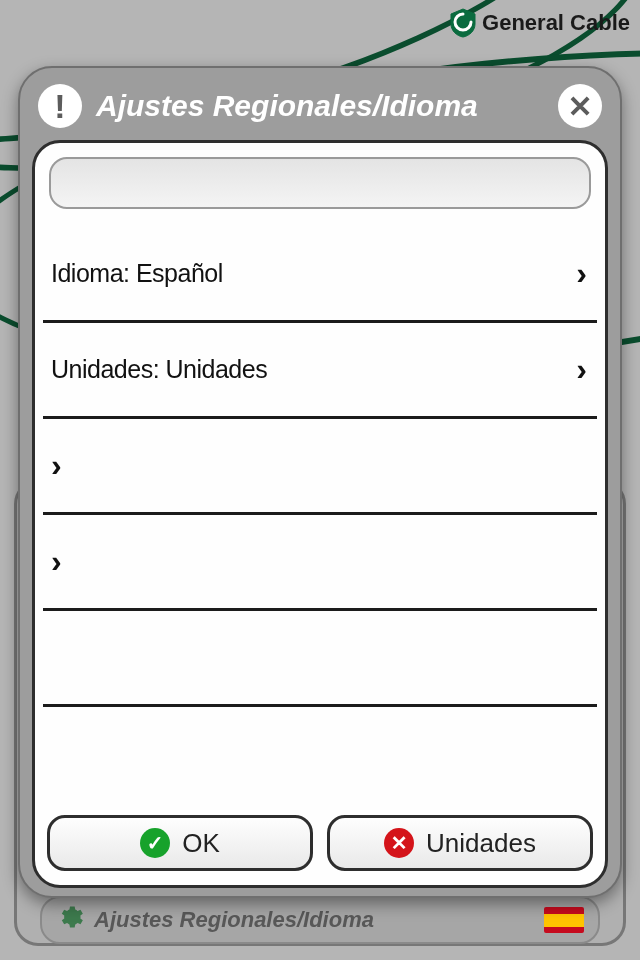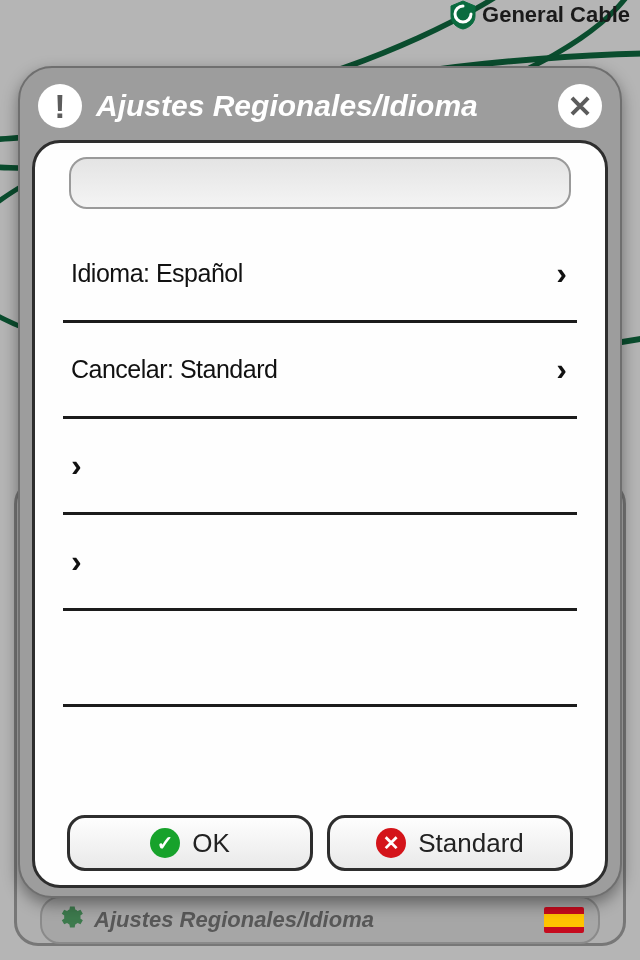--- a/index.html
+++ b/index.html
@@ -18,21 +18,21 @@
     background: transparent;
     pointer-events: none;
   }
   .sw1 { width: 900px; height: 300px; border-radius: 50%; top: -180px; left: -300px; transform: rotate(-12deg); }
   .sw2 { width: 900px; height: 300px; border-radius: 50%; top: -140px; left: -250px; transform: rotate(-8deg); }
   .sw3 { width: 1100px; height: 300px; border-radius: 50%; top: 60px; left: -50px; transform: rotate(-6deg); }
 
   
   .brand {
     position: absolute;
-    top: 0; right: 10px;
+    top: 8px; right: 10px;
     display: flex; align-items: center; gap: 6px;
     font-weight: bold; font-size: 22px;
     color: #1a1a1a;
   }
   .brand svg { display: block; }
 
   
   .bg-panel {
     position: absolute;
     left: 14px; right: 14px; top: 480px; bottom: 14px;
@@ -88,21 +88,21 @@
   }
   .info-badge span { color: #5c5c5c; font-size: 34px; font-weight: 900; font-style: normal; }
   .close-badge { margin-left: auto; cursor: pointer; }
   .close-badge span { color: #5c5c5c; font-size: 30px; font-weight: 900; font-style: normal; }
 
   .modal-body {
     flex: 1;
     background: #fefefe;
     border: 3px solid #2e2e2e;
     border-radius: 28px;
-    padding: 14px 28px;
+    padding: 14px 8px;
     display: flex; flex-direction: column;
   }
 
   .search-pill {
     height: 52px;
     border: 2px solid #9a9a9a;
     border-radius: 18px;
     background: linear-gradient(#e4e4e4, #f4f4f4);
     margin: 0 6px 18px 6px;
   }
@@ -184,21 +184,21 @@
 
   <div class="modal-body">
     <div class="search-pill"></div>
 
     <div class="rows">
       <div class="row">
         <span class="row-text">Idioma: Español</span>
         <span class="chev">›</span>
       </div>
       <div class="row">
-        <span class="row-text">Cancelar: Standard</span>
+        <span class="row-text">Unidades: Unidades</span>
         <span class="chev">›</span>
       </div>
       <div class="row">
         <span class="chev">›</span>
       </div>
       <div class="row">
         <span class="chev">›</span>
       </div>
       <div class="row">
         <span class="row-text"></span>
@@ -208,17 +208,17 @@
       </div>
     </div>
 
     <div class="modal-actions">
       <div class="btn">
         <span class="icon-circle ok-ic">✓</span>
         <span>OK</span>
       </div>
       <div class="btn">
         <span class="icon-circle cancel-ic">✕</span>
-        <span>Standard</span>
+        <span>Unidades</span>
       </div>
     </div>
   </div>
 </div>
 
 </body></html>

